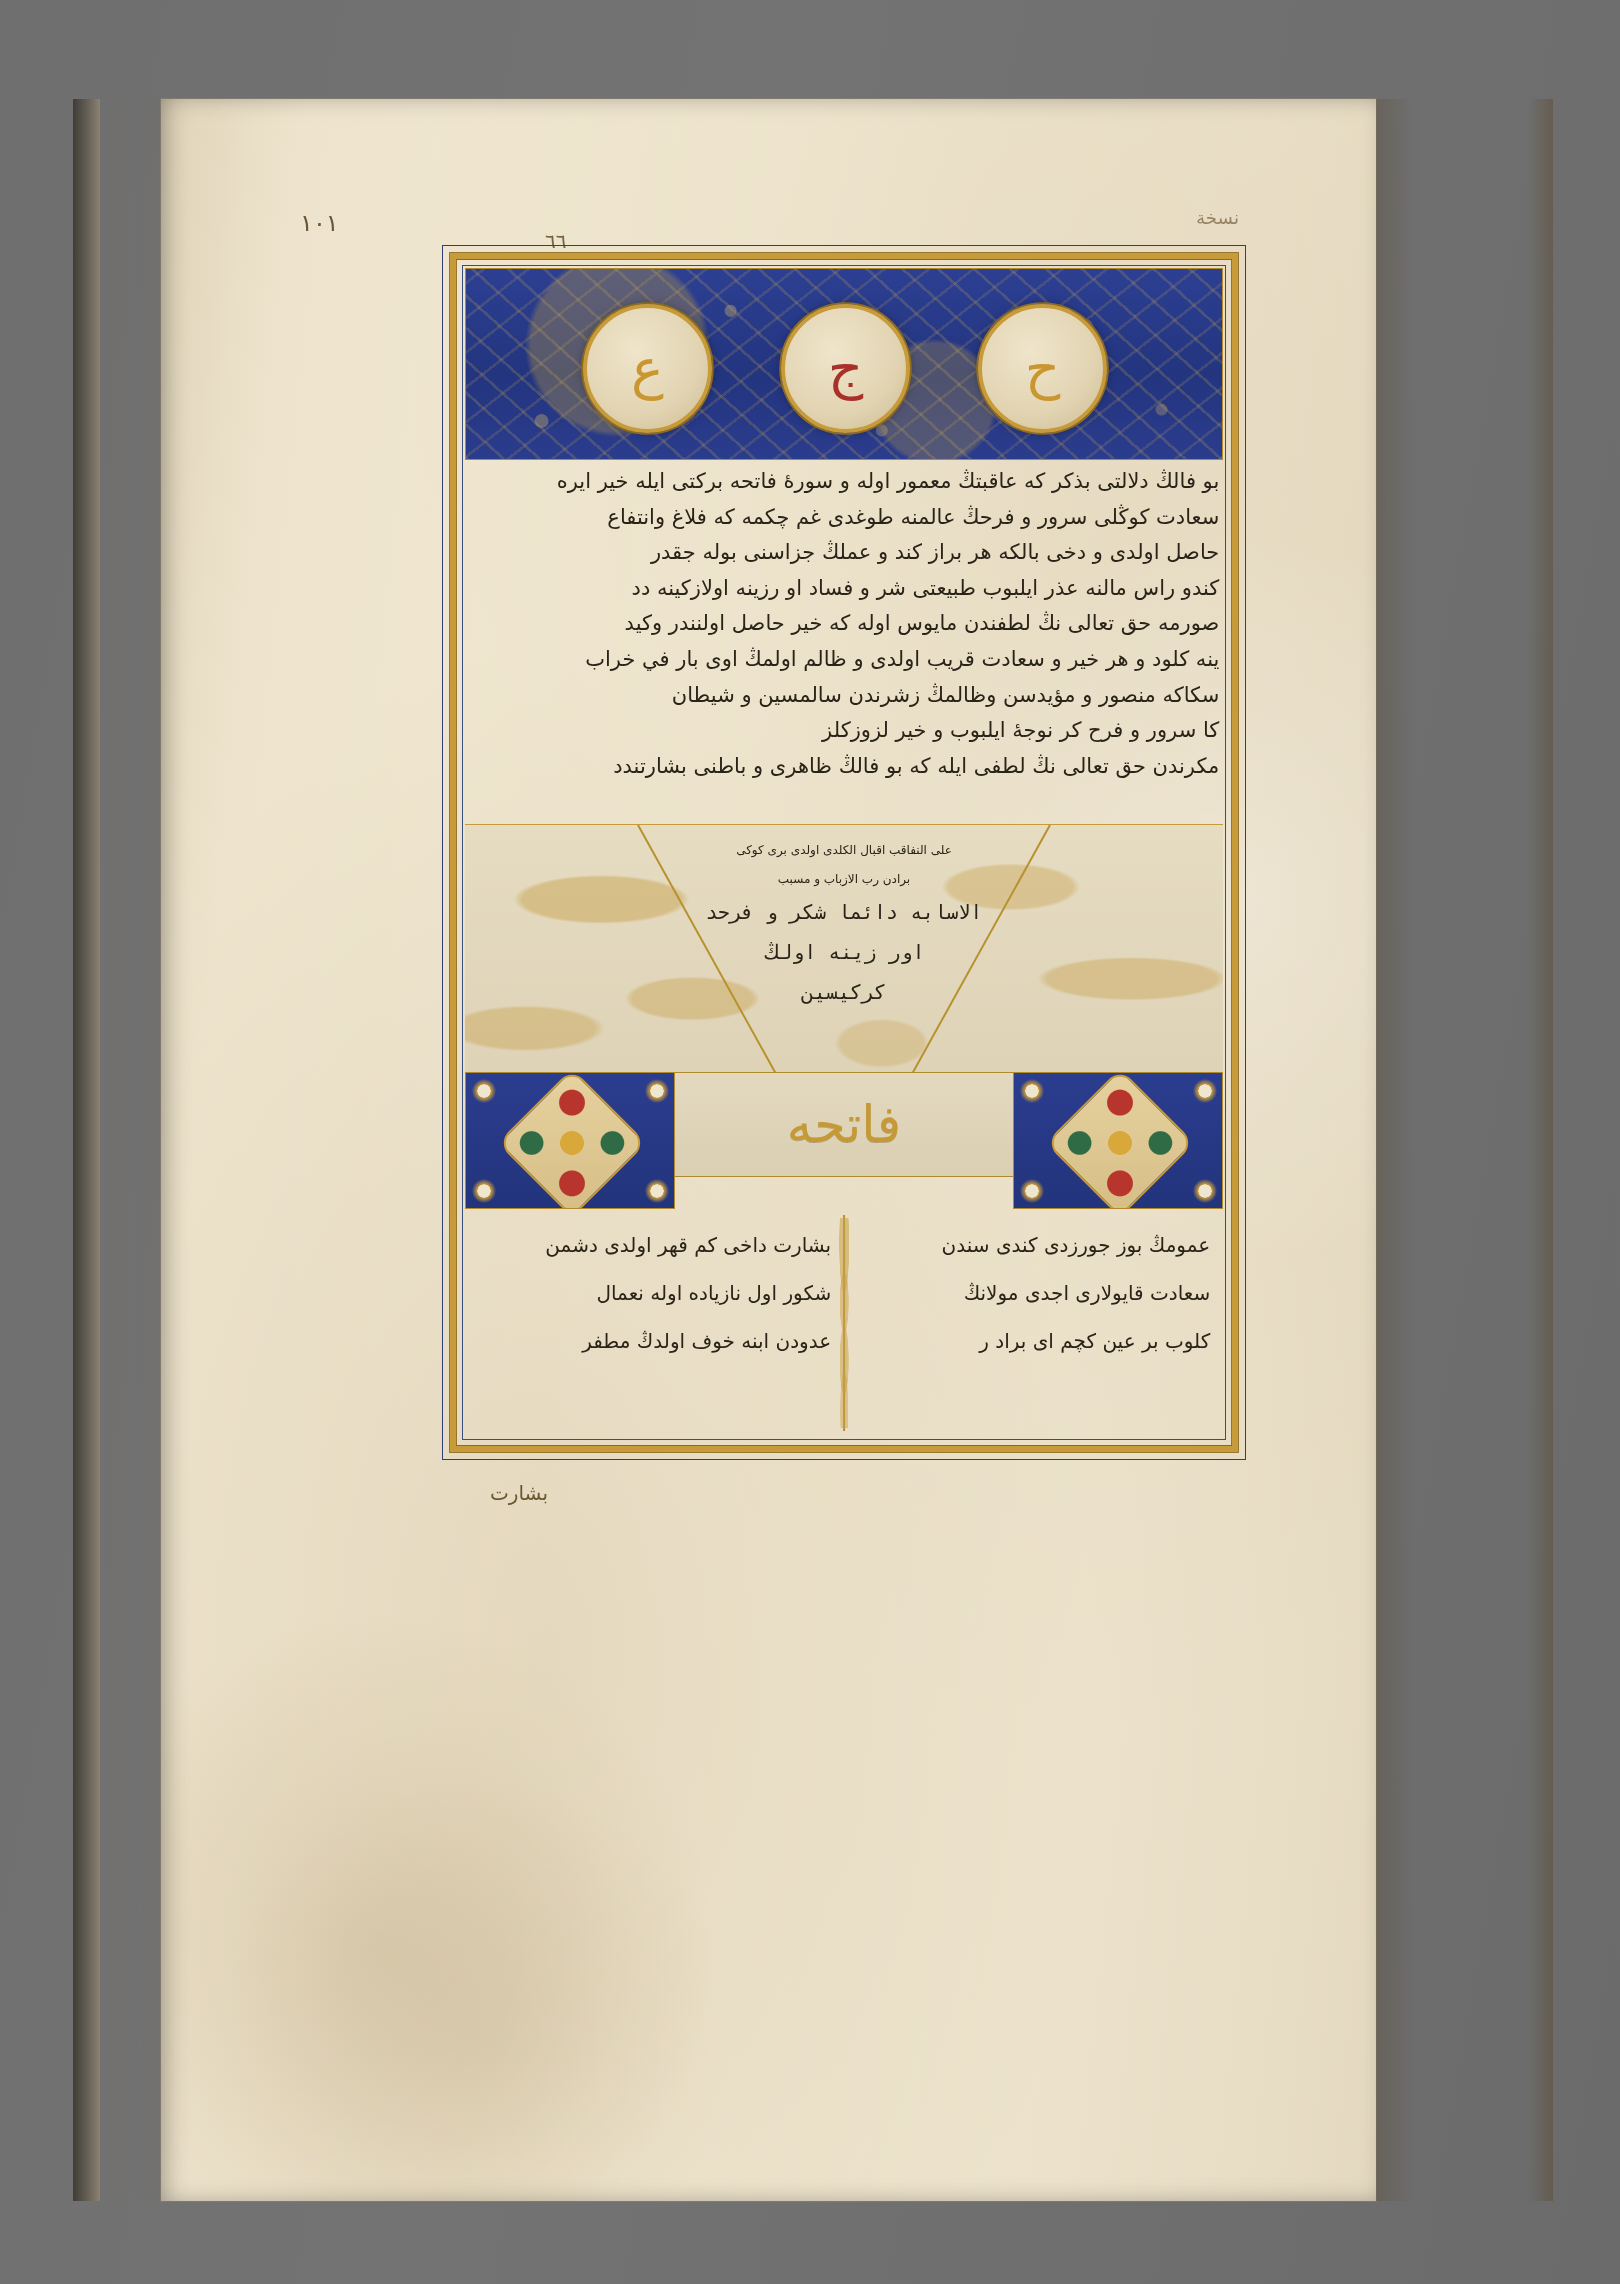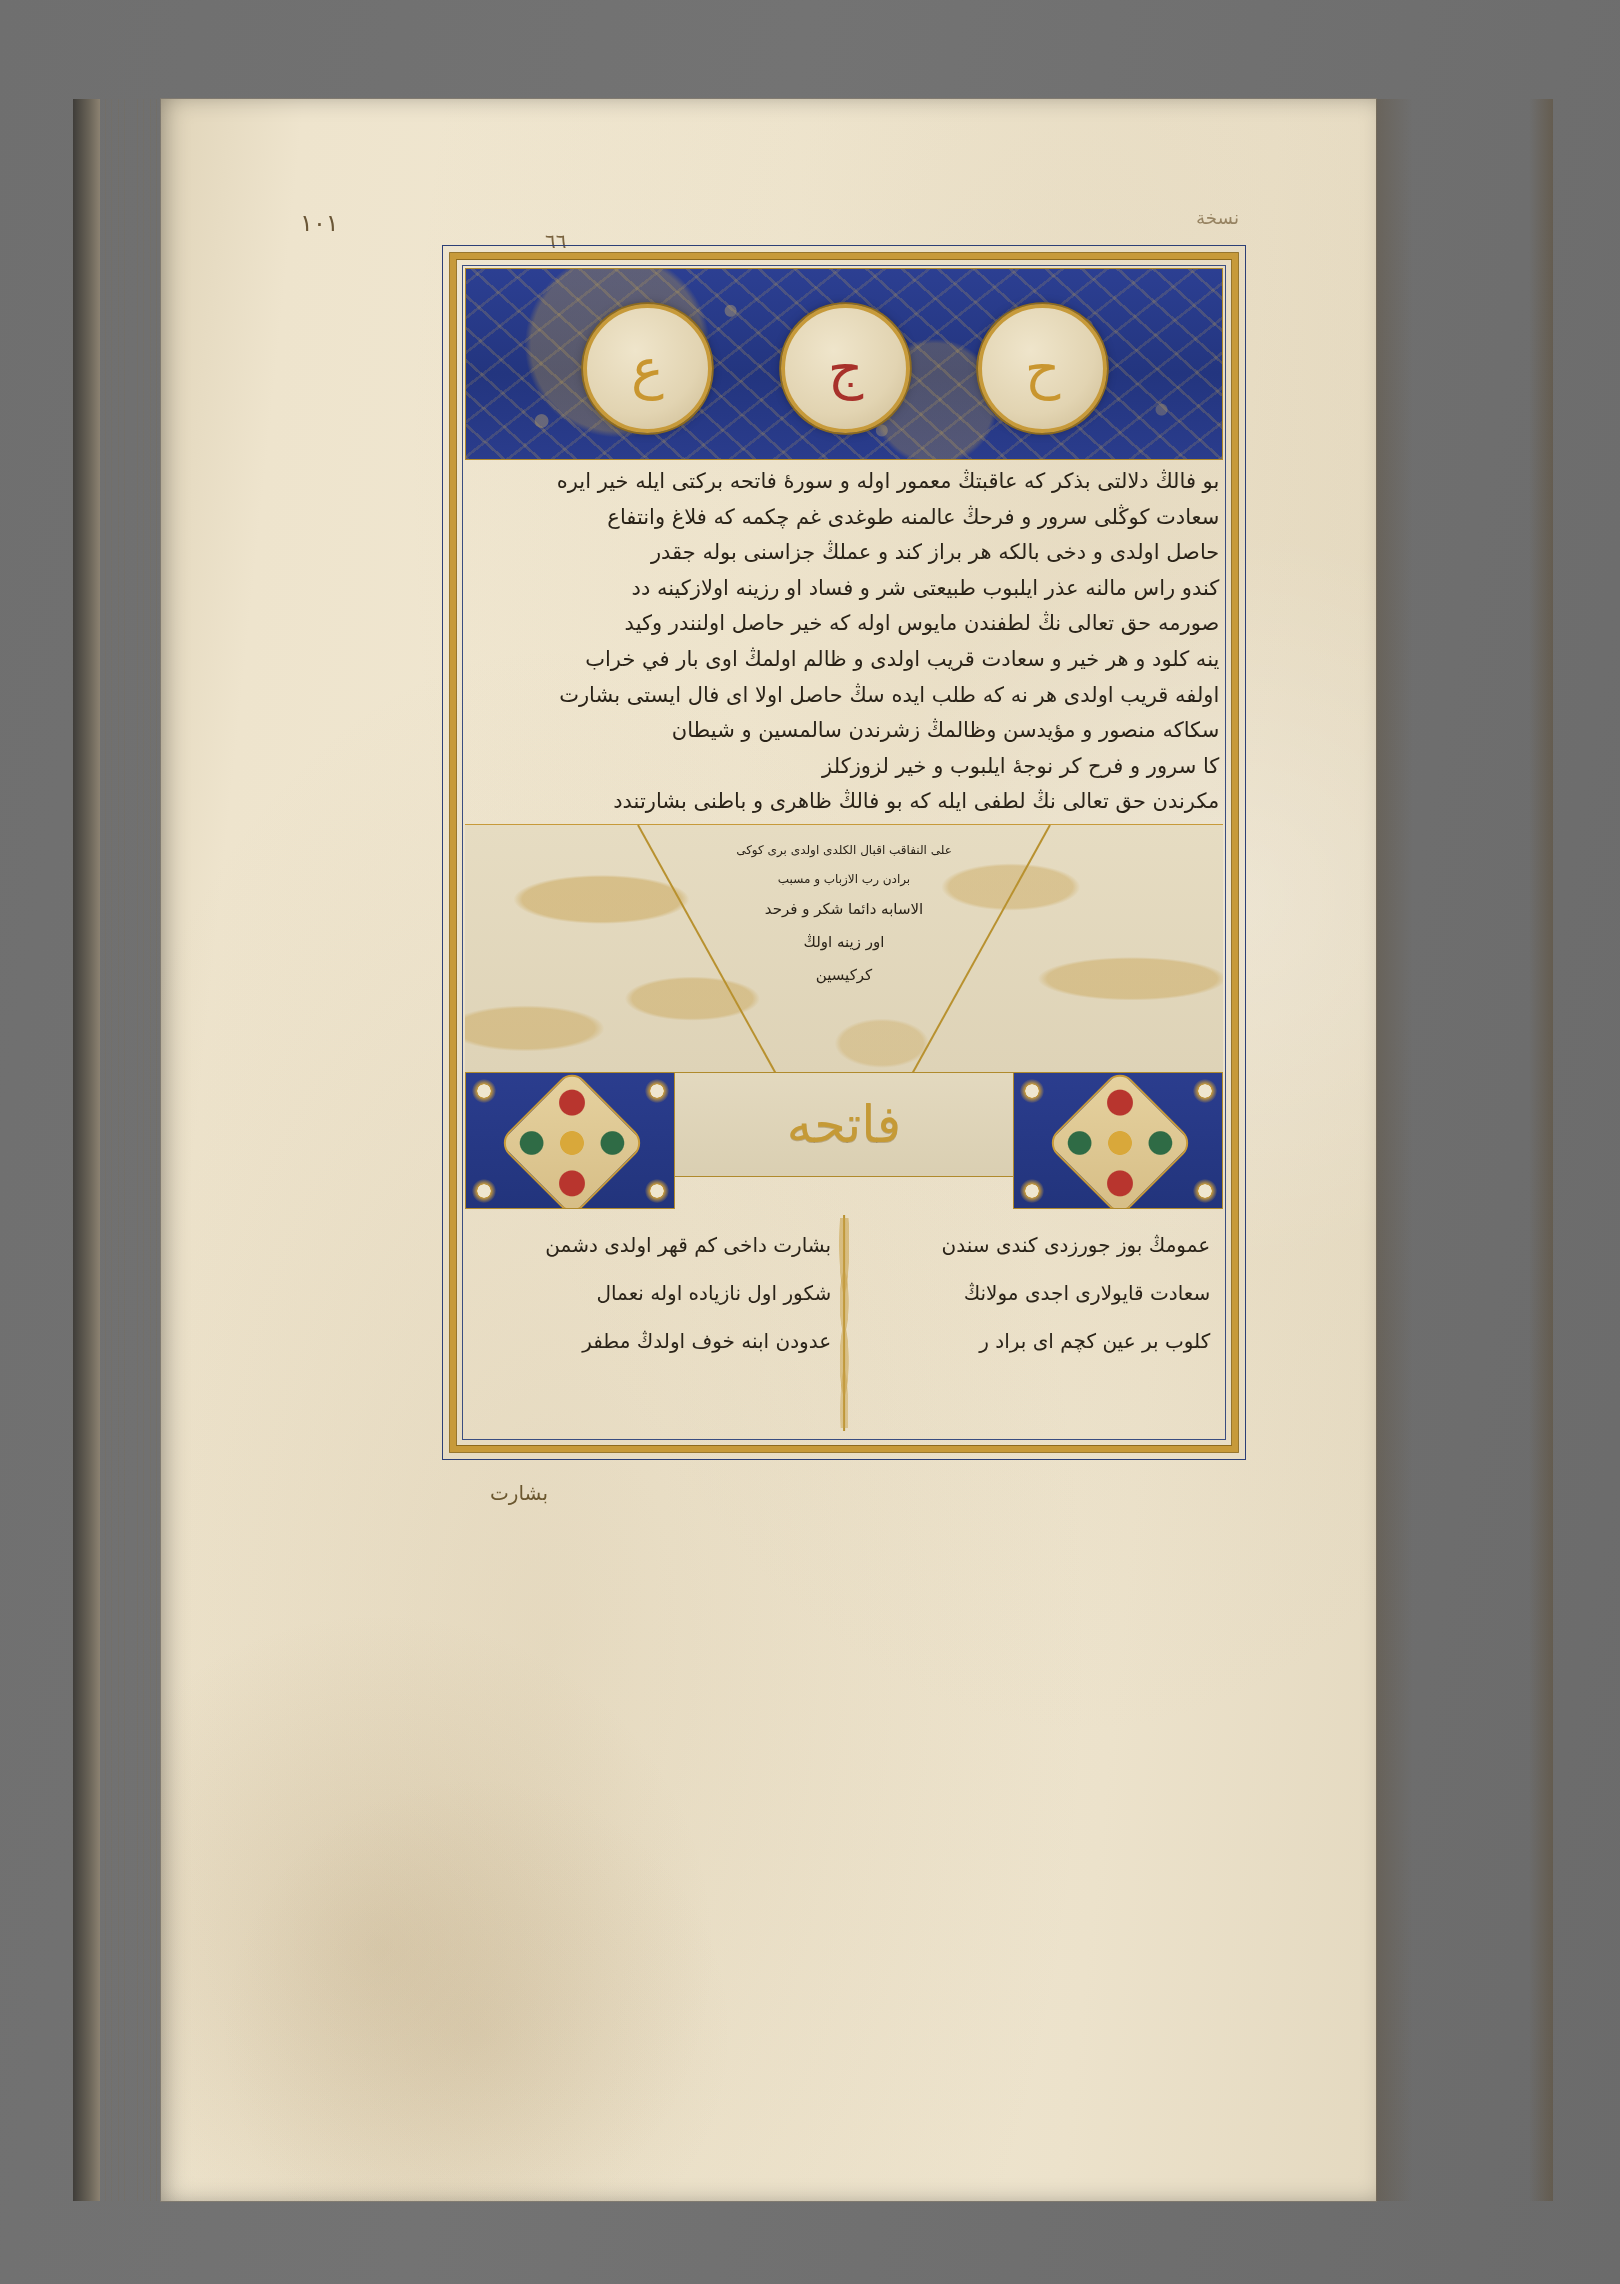--- a/index.html
+++ b/index.html
@@ -272,21 +272,21 @@
     left: 0; right: 0; top: 18.3px;
     direction: rtl;
     text-align: center;
   }
   .verse-line {
     color: #2a2318;
     font-size: 12px;
     padding-bottom: 14.6px;
     white-space: nowrap;
   }
-  .verse-line.small { font-size: 15px; }
+  .verse-line.small { font-size: 20px; font-family: Liberation Mono, monospace; }
 
   
   #band {
     position: absolute;
     left: 0; top: 804px;
     width: 758px; height: 137px;
     display: flex;
   }
   .cartouche {
     width: 210px; height: 137px;
@@ -430,21 +430,20 @@
           <div class="roundel" id="roundel-3">ع</div>
         </div>
 
         <div id="prose">
           <div class="prose-line">بو فالڭ دلالتى بذكر كه عاقبتڭ معمور اوله و سورهٔ فاتحه بركتى ايله خير ايره</div>
           <div class="prose-line">سعادت كوڭلى سرور و فرحڭ عالمنه طوغدى غم چكمه كه فلاغ وانتفاع</div>
           <div class="prose-line">حاصل اولدى و دخى بالكه هر براز كند و عملڭ جزاسنى بوله جقدر</div>
           <div class="prose-line">كندو راس مالنه عذر ايلبوب طبيعتى شر و فساد او رزينه اولازكينه دد</div>
           <div class="prose-line">صورمه حق تعالى نڭ لطفندن مايوس اوله كه خير حاصل اولنندر وكيد</div>
           <div class="prose-line">ينه كلود و هر خير و سعادت قريب اولدى و ظالم اولمڭ اوى بار في خراب</div>
-          <div class="prose-line">اولفه قريب اولدى هر نه كه طلب ايده سڭ حاصل اولا اى فال ايستى بشارت</div>
           <div class="prose-line">سكاكه منصور و مؤيدسن وظالمڭ زشرندن سالمسين و شيطان</div>
           <div class="prose-line">كا سرور و فرح كر نوجهٔ ايلبوب و خير لزوزكلز</div>
           <div class="prose-line">مكرندن حق تعالى نڭ لطفى ايله كه بو فالڭ ظاهرى و باطنى بشارتندد</div>
         </div>
 
         <div id="verse-panel">
           <div class="diag-left"></div>
           <div class="diag-right"></div>
           <div id="verse-text">
             <div class="verse-line">على النفاقب اقبال الكلدى اولدى برى كوكى</div>

